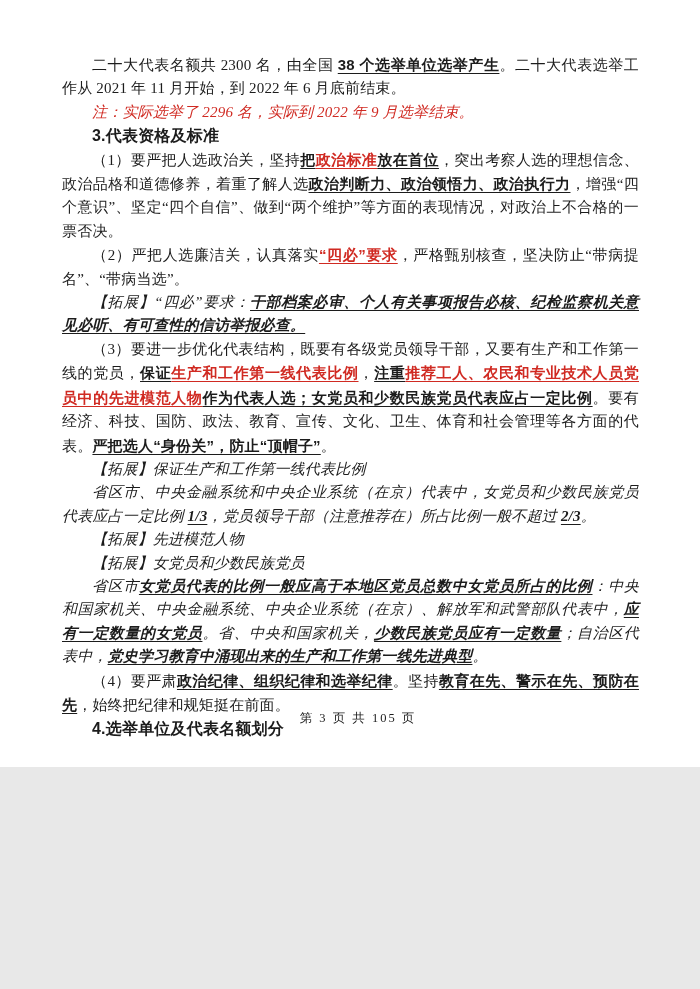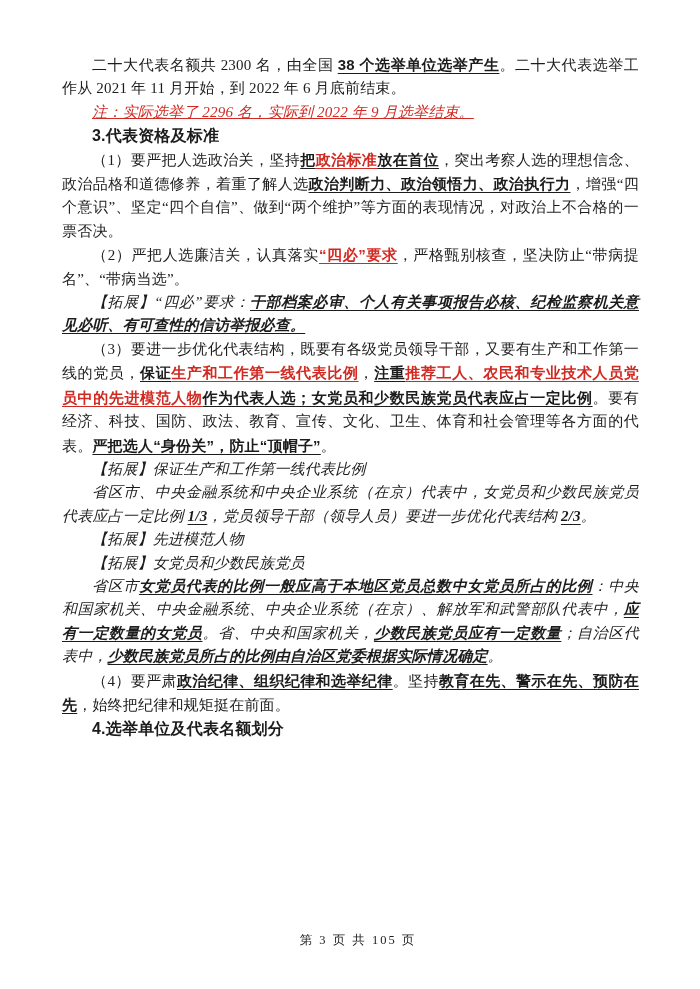--- a/index.html
+++ b/index.html
@@ -1,18 +1,18 @@
 <!DOCTYPE html>
 <html style="--red: #d02a22;"><head>
 <meta charset="utf-8">
 <style>
   html,body{margin:0;padding:0;background:#e8e8e8;}
   .page{
     position:relative;
-    width:700px;height:989px;
+    width:700px;height:767px;
     background:#ffffff;
     margin:0 auto;
     overflow:hidden;
     font-family:"Liberation Serif","DejaVu Serif",serif;
     color:#1c1c1c;
   }
   .content{
     position:absolute;
     left:62px;top:53px;
     width:577px;
@@ -26,21 +26,20 @@
     letter-spacing:0.2px;
   }
   .para.heading{
     font-family:"Liberation Sans","DejaVu Sans",sans-serif;
     font-weight:bold;
     font-size:16px;
   }
   .para.note{
     font-style:italic;
     color:var(--red);
-    text-decoration:underline;
   }
   
   .b{
     font-weight:bold;
     font-family:"Liberation Sans","DejaVu Sans",sans-serif;
   }
   .k{
     font-style:italic;
     font-family:"Liberation Serif","DejaVu Serif",serif;
   }
@@ -72,21 +71,21 @@
 <div class="page" style="background: rgb(255, 255, 255); color: rgb(28, 28, 28);">
   <div class="content">
       <p class="para body"><span>二十大代表名额共 2300 名，由全国 </span><span class="b u">38 个选举单位选举产生</span><span>。二十大代表选举工作从 2021 年 11 月开始，到 2022 年 6 月底前结束。</span></p>
       <p class="para note"><span class="k">注：实际选举了 2296 名，实际到 2022 年 9 月选举结束。</span></p>
       <p class="para heading"><span>3.代表资格及标准</span></p>
       <p class="para body"><span>（1）要严把人选政治关，坚持</span><span class="b u">把</span><span class="b u r">政治标准</span><span class="b u">放在首位</span><span>，突出考察人选的理想信念、政治品格和道德修养，着重了解人选</span><span class="b u">政治判断力、政治领悟力、政治执行力</span><span>，增强“四个意识”、坚定“四个自信”、做到“两个维护”等方面的表现情况，对政治上不合格的一票否决。</span></p>
       <p class="para body"><span>（2）严把人选廉洁关，认真落实</span><span class="b u r">“四必”要求</span><span>，严格甄别核查，坚决防止“带病提名”、“带病当选”。</span></p>
       <p class="para expand"><span class="k">【拓展】“四必”要求：</span><span class="k b u">干部档案必审、个人有关事项报告必核、纪检监察机关意见必听、有可查性的信访举报必查。</span></p>
       <p class="para body"><span>（3）要进一步优化代表结构，既要有各级党员领导干部，又要有生产和工作第一线的党员，</span><span class="b u">保证</span><span class="b u r">生产和工作第一线代表比例</span><span>，</span><span class="b u">注重</span><span class="b u r">推荐工人、农民和专业技术人员党员中的先进模范人物</span><span class="b u">作为代表人选；女党员和少数民族党员代表应占一定比例</span><span>。要有经济、科技、国防、政法、教育、宣传、文化、卫生、体育和社会管理等各方面的代表。</span><span class="b u">严把选人“身份关”，防止“顶帽子”</span><span>。</span></p>
       <p class="para expand"><span class="k">【拓展】保证生产和工作第一线代表比例</span></p>
-      <p class="para expand"><span class="k">省区市、中央金融系统和中央企业系统（在京）代表中，女党员和少数民族党员代表应占一定比例 </span><span class="k b u">1/3</span><span class="k">，党员领导干部（领导人员）要进一步优化代表结构 </span><span class="k b u">2/3</span><span class="k">。</span></p>
+      <p class="para expand"><span class="k">省区市、中央金融系统和中央企业系统（在京）代表中，女党员和少数民族党员代表应占一定比例 </span><span class="k b u">1/3</span><span class="k">，党员领导干部（注意推荐在）所占比例一般不超过 </span><span class="k b u">2/3</span><span class="k">。</span></p>
       <p class="para expand"><span class="k">【拓展】先进模范人物</span></p>
       <p class="para expand"><span class="k">【拓展】女党员和少数民族党员</span></p>
-      <p class="para expand"><span class="k">省区市</span><span class="k b u">女党员代表的比例一般应高于本地区党员总数中女党员所占的比例</span><span class="k">：中央和国家机关、中央金融系统、中央企业系统（在京）、解放军和武警部队代表中，</span><span class="k b u">应有一定数量的女党员</span><span class="k">。省、中央和国家机关，</span><span class="k b u">少数民族党员应有一定数量</span><span class="k">；自治区代表中，</span><span class="k b u">少数民族党员所占的比例由自治区党委根据实际情况确定</span><span class="k">。</span></p>
+      <p class="para expand"><span class="k">省区市</span><span class="k b u">女党员代表的比例一般应高于本地区党员总数中女党员所占的比例</span><span class="k">：中央和国家机关、中央金融系统、中央企业系统（在京）、解放军和武警部队代表中，</span><span class="k b u">应有一定数量的女党员</span><span class="k">。省、中央和国家机关，</span><span class="k b u">少数民族党员应有一定数量</span><span class="k">；自治区代表中，</span><span class="k b u">党史学习教育中涌现出来的生产和工作第一线先进典型</span><span class="k">。</span></p>
       <p class="para body"><span>（4）要严肃</span><span class="b u">政治纪律、组织纪律和选举纪律</span><span>。坚持</span><span class="b u">教育在先、警示在先、预防在先</span><span>，始终把纪律和规矩挺在前面。</span></p>
       <p class="para heading"><span>4.选举单位及代表名额划分</span></p>
     </div>
   <div class="footer">第 3 页 共 105 页</div>
 </div>
 
 </body></html>

